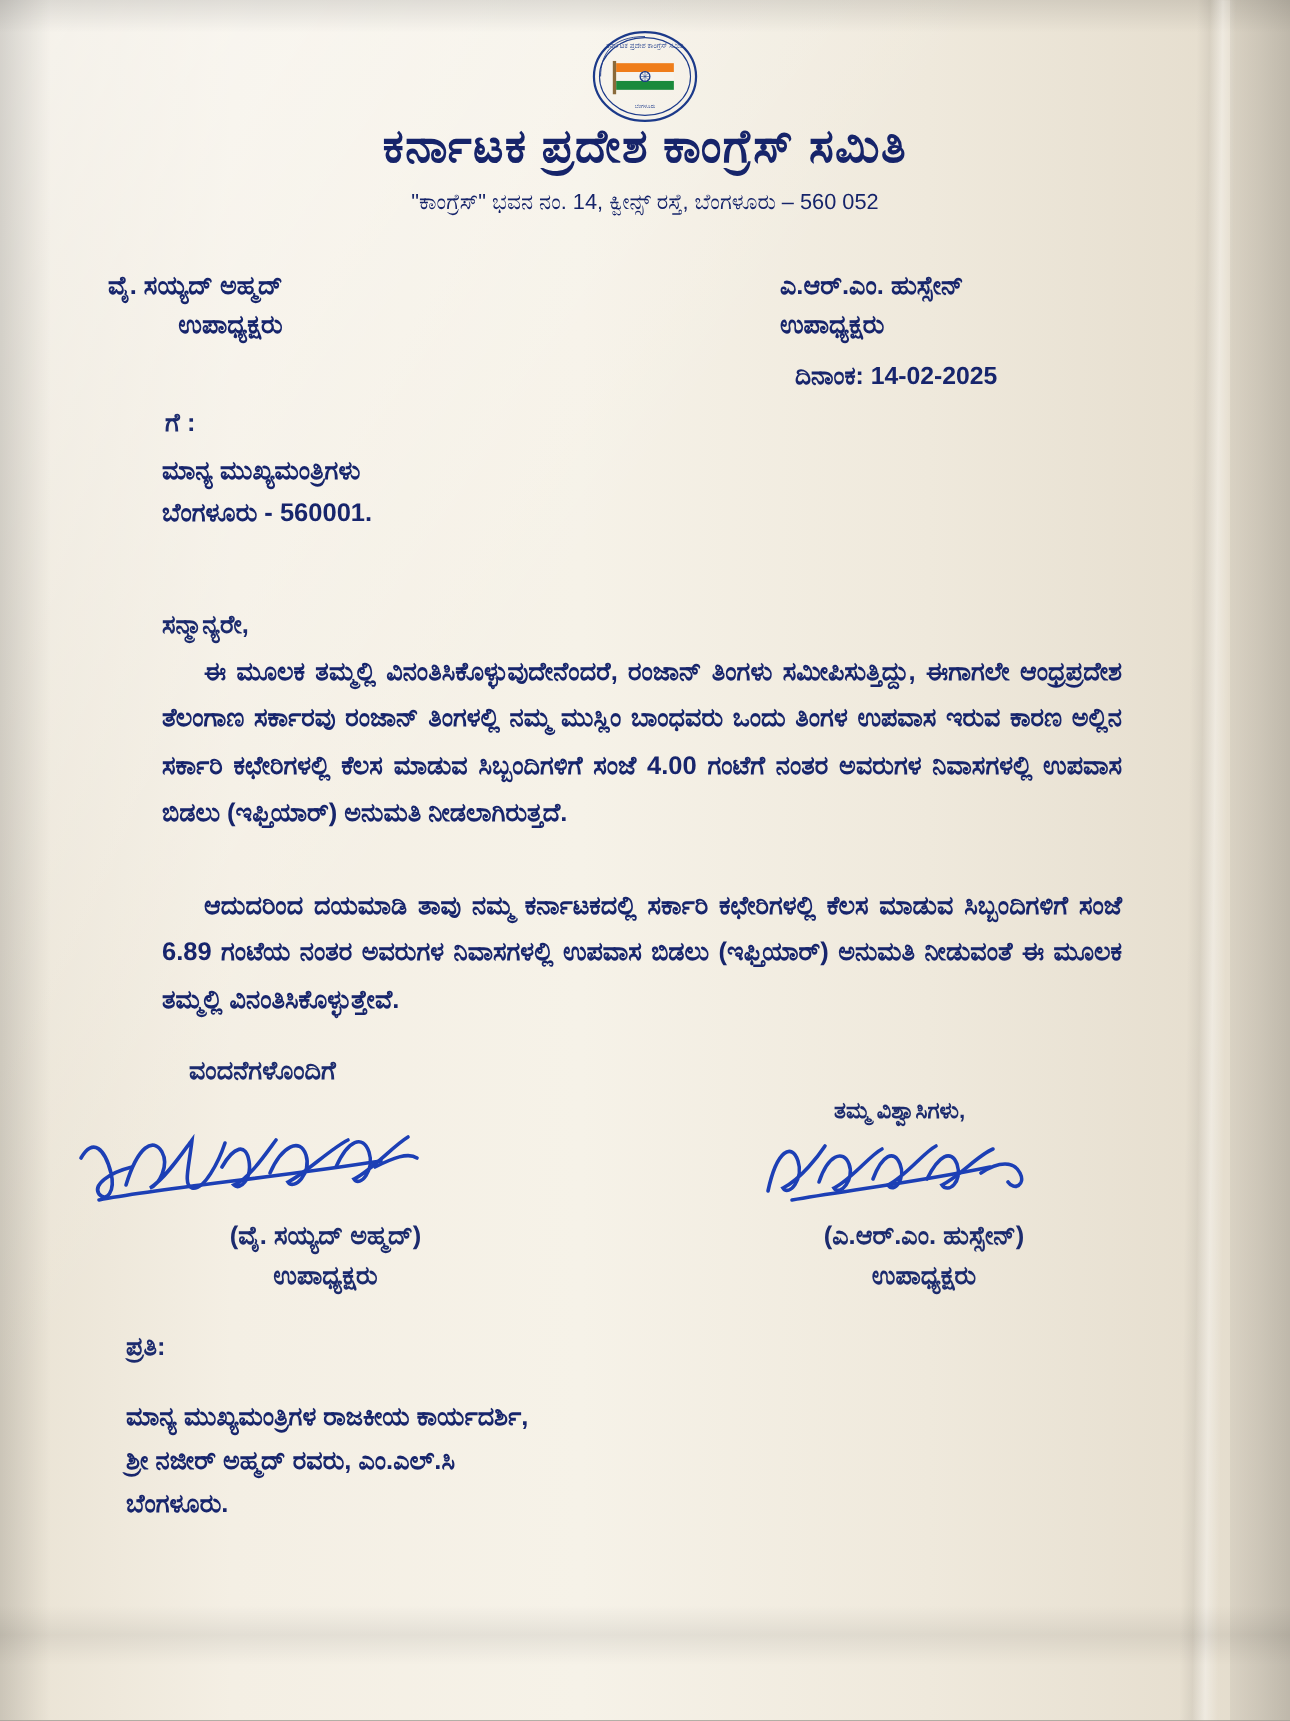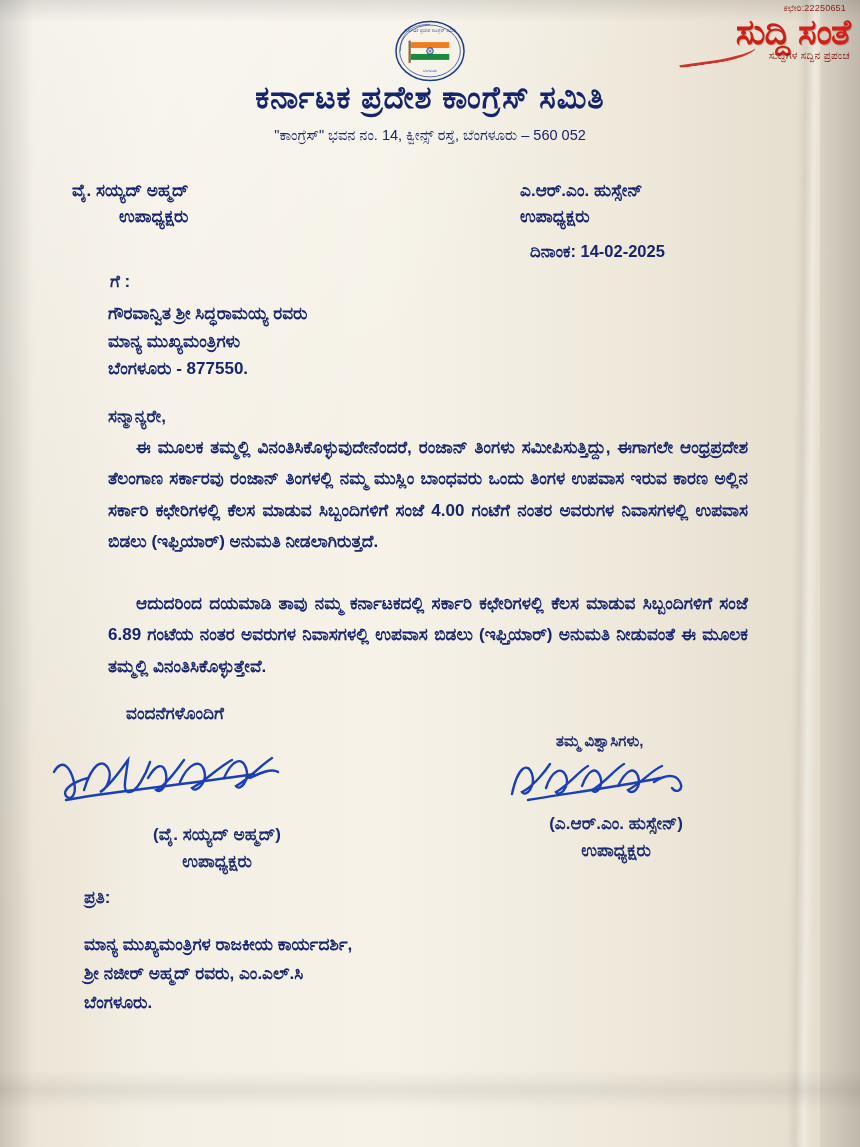--- a/index.html
+++ b/index.html
@@ -201,21 +201,20 @@
   }
   .sig-name-left {
     position: absolute;
     left: 112px;
     top: 650px;
     text-align: center;
     width: 210px;
     line-height: 1.6;
     font-size: 17px;
     font-weight: bold;
-    margin-top: 11px;
   }
   .sig-name-right {
     position: absolute;
     left: 508px;
     top: 650px;
     text-align: center;
     width: 216px;
     line-height: 1.6;
     font-size: 17px;
     font-weight: bold;
@@ -249,26 +248,20 @@
 <body>
 
 <div id="page">
 
   <div class="shadow-left"></div>
   <div class="shadow-top"></div>
   <div class="crease v1"></div>
   <div class="crease v2"></div>
   <div class="crease h1"></div>
 
-  <div class="news-logo">
-    <div class="tiny">ಕಛೇರಿ:22250651</div>
-    <div class="big"><span class="w1">ಸುದ್ದಿ</span> <span class="w2">ಸಂತೆ</span></div>
-    <div class="sub">ಸುದ್ದಿಗಳ ಸದ್ದಿನ ಪ್ರಪಂಚ</div>
-    <div class="swoosh"></div>
-  </div>
 
   <div class="emblem">
     <svg viewBox="0 0 100 100" width="74" height="74">
       <ellipse cx="50" cy="50" rx="46" ry="40" fill="none" stroke="#1c3a8a" stroke-width="2"></ellipse>
       <ellipse cx="50" cy="50" rx="41" ry="35" fill="none" stroke="#1c3a8a" stroke-width="1"></ellipse>
       <path d="M50 14 C 20 14, 10 30, 10 50" fill="none" stroke="#1c3a8a" stroke-width="0.8"></path>
       <text x="50" y="24" font-size="6.5" fill="#1c3a8a" text-anchor="middle" font-family="Liberation Sans, sans-serif">ಕರ್ನಾಟಕ ಪ್ರದೇಶ ಕಾಂಗ್ರೆಸ್ ಸಮಿತಿ</text>
       <g>
         <rect x="24" y="38" width="52" height="8" fill="#ef7d1a"></rect>
         <rect x="24" y="46" width="52" height="8" fill="#f7f4ec"></rect>
@@ -300,23 +293,22 @@
 
     <div class="right-block">
       <div>ಎ.ಆರ್.ಎಂ. ಹುಸ್ಸೇನ್</div>
       <div>ಉಪಾಧ್ಯಕ್ಷರು</div>
     </div>
 
     <div class="date-line">ದಿನಾಂಕ: 14-02-2025</div>
 
     <div class="to-label">ಗೆ :</div>
     <div class="to-block">
-      <div>ಗೌರವಾನ್ವಿತ ಶ್ರೀ ಸಿದ್ಧರಾಮಯ್ಯ ರವರು</div>
       <div>ಮಾನ್ಯ ಮುಖ್ಯಮಂತ್ರಿಗಳು</div>
-      <div>ಬೆಂಗಳೂರು - 877550.</div>
+      <div>ಬೆಂಗಳೂರು - 560001.</div>
     </div>
 
     <div class="salutation">ಸನ್ಮಾನ್ಯರೇ,</div>
 
     <div class="para p1">ಈ ಮೂಲಕ ತಮ್ಮಲ್ಲಿ ವಿನಂತಿಸಿಕೊಳ್ಳುವುದೇನೆಂದರೆ, ರಂಜಾನ್ ತಿಂಗಳು ಸಮೀಪಿಸುತ್ತಿದ್ದು, ಈಗಾಗಲೇ ಆಂಧ್ರಪ್ರದೇಶ ತೆಲಂಗಾಣ ಸರ್ಕಾರವು ರಂಜಾನ್ ತಿಂಗಳಲ್ಲಿ ನಮ್ಮ ಮುಸ್ಲಿಂ ಬಾಂಧವರು ಒಂದು ತಿಂಗಳ ಉಪವಾಸ ಇರುವ ಕಾರಣ ಅಲ್ಲಿನ ಸರ್ಕಾರಿ ಕಛೇರಿಗಳಲ್ಲಿ ಕೆಲಸ ಮಾಡುವ ಸಿಬ್ಬಂದಿಗಳಿಗೆ ಸಂಜೆ 4.00 ಗಂಟೆಗೆ ನಂತರ ಅವರುಗಳ ನಿವಾಸಗಳಲ್ಲಿ ಉಪವಾಸ ಬಿಡಲು (ಇಫ್ತಿಯಾರ್) ಅನುಮತಿ ನೀಡಲಾಗಿರುತ್ತದೆ.</div>
     <div class="para p2">ಆದುದರಿಂದ ದಯಮಾಡಿ ತಾವು ನಮ್ಮ ಕರ್ನಾಟಕದಲ್ಲಿ ಸರ್ಕಾರಿ ಕಛೇರಿಗಳಲ್ಲಿ ಕೆಲಸ ಮಾಡುವ ಸಿಬ್ಬಂದಿಗಳಿಗೆ ಸಂಜೆ 6.89 ಗಂಟೆಯ ನಂತರ ಅವರುಗಳ ನಿವಾಸಗಳಲ್ಲಿ ಉಪವಾಸ ಬಿಡಲು (ಇಫ್ತಿಯಾರ್) ಅನುಮತಿ ನೀಡುವಂತೆ ಈ ಮೂಲಕ ತಮ್ಮಲ್ಲಿ ವಿನಂತಿಸಿಕೊಳ್ಳುತ್ತೇವೆ.</div>
 
     <div class="regards">ವಂದನೆಗಳೊಂದಿಗೆ</div>
     <div class="sign-right-label">ತಮ್ಮ ವಿಶ್ವಾಸಿಗಳು,</div>
 

